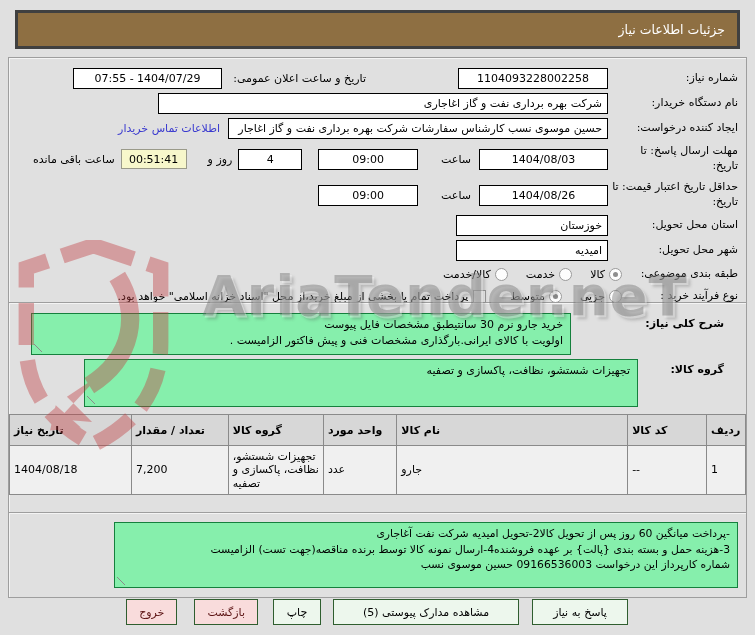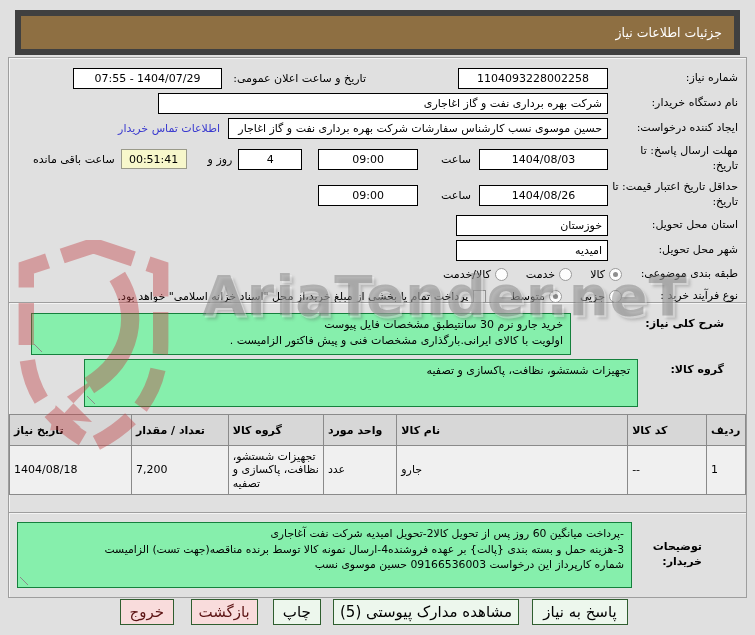--- a/index.html
+++ b/index.html
@@ -5,21 +5,21 @@
   html,body{margin:0;padding:0;}
   body{
     width:755px;height:635px;position:relative;overflow:hidden;
     background:#e0e0e0;
     font-family:"DejaVu Sans",sans-serif;
     font-size:11px;color:#000;direction:rtl;
   }
   
   .titlebar{
     position:absolute;left:15px;right:15px;top:10px;height:33px;
-    background:#8e6f42;border:6px solid #404040;color:#fff;
+    background:#8e6f42;border:3px solid #404040;color:#fff;
     display:flex;align-items:center;padding:0 12px;font-size:12.5px;
   }
   
   .box{
     position:absolute;left:8px;right:8px;
     border:1px solid #9e9e9e;background:#e0e0e0;
     box-shadow:inset 1px 1px 0 #f4f4f4;
   }
   #box-main {top:57px;height:241px;}
   #box-desc {top:302px;height:207px;}
@@ -75,21 +75,21 @@
   table.goods th{background:#d7d7d7;font-weight:bold;height:26px;}
   table.goods td{height:44px;line-height:13.5px;}
   
   .btnrow{
     position:absolute;top:599px;right:127px;left:120px;
     display:flex;align-items:center;
   }
   .btn{
     height:26px;box-sizing:border-box;border:1px solid #2f5e2f;
     display:flex;align-items:center;justify-content:center;
-    padding:0 12px;font-size:15px;cursor:pointer;white-space:nowrap;
+    padding:0 12px;font-size:11px;cursor:pointer;white-space:nowrap;
   }
   .btn.green{background:#edf7ed;color:#000;}
   .btn.pink{background:#f9dcdc;color:#5c1414;}
   
   .wm-text{
     position:absolute;top:263px;left:140px;right:5px;height:70px;
     direction:ltr;text-align:center;font-size:56px;font-weight:bold;letter-spacing:1px;
     color:rgba(110,110,110,0.42);
     text-shadow:2px 2px 0 rgba(255,255,255,0.35),4px 4px 3px rgba(70,70,70,0.25);
     pointer-events:none;z-index:50;font-family:"DejaVu Sans",sans-serif;
@@ -210,21 +210,20 @@
       <td>تجهیزات شستشو، نظافت، پاکسازی و تصفیه</td>
       <td class="ltr">7,200</td>
       <td class="ltr">1404/08/18</td>
     </tr>
   </tbody>
     </table>
 </div>
 
 <div class="box" id="box-notes" style="padding-top:5px;">
   <div class="frow" style="align-items:center;">
-    <span class="lab boldlab" style="flex-basis:66px;width:66px;margin-right:36px;">توضیحات خریدار:</span>
     <div class="ta" style="width:608px;height:58px;font-size:10.8px;">-پرداخت میانگین 60 روز پس از تحویل کالا2-تحویل امیدیه شرکت نفت آغاجاری
 3-هزینه حمل  و بسته بندی {پالت} بر عهده فروشنده4-ارسال نمونه کالا توسط برنده مناقصه(جهت تست) الزامیست
 شماره کارپرداز این درخواست 09166536003 حسین موسوی نسب</div>
   </div>
 </div>
 
 <div class="btnrow">
   <div class="btn green" style="min-width:96px;">پاسخ به نیاز</div>
   <div class="btn green" style="min-width:186px;margin-right:13px;">مشاهده مدارک پیوستی (5)</div>
   <div class="btn green" style="min-width:48px;margin-right:12px;">چاپ</div>

